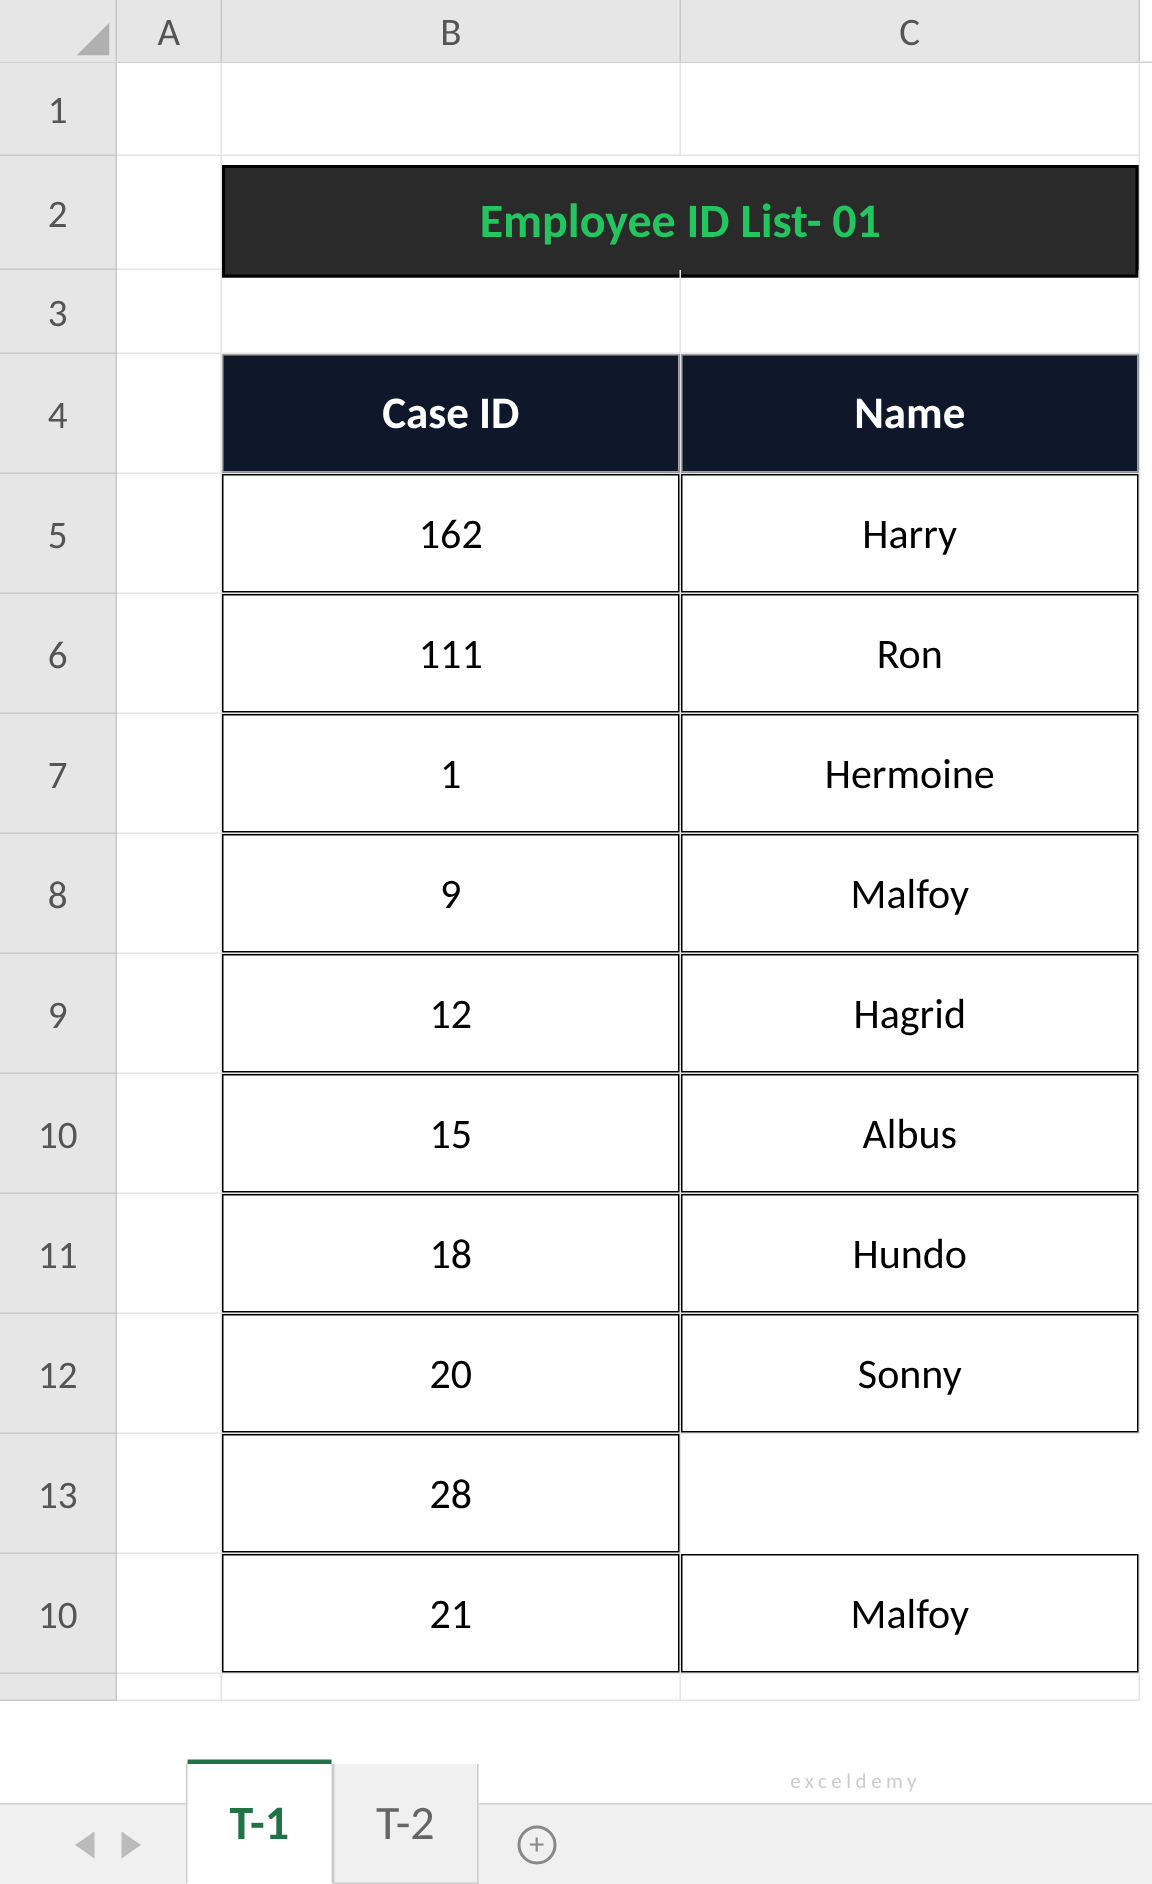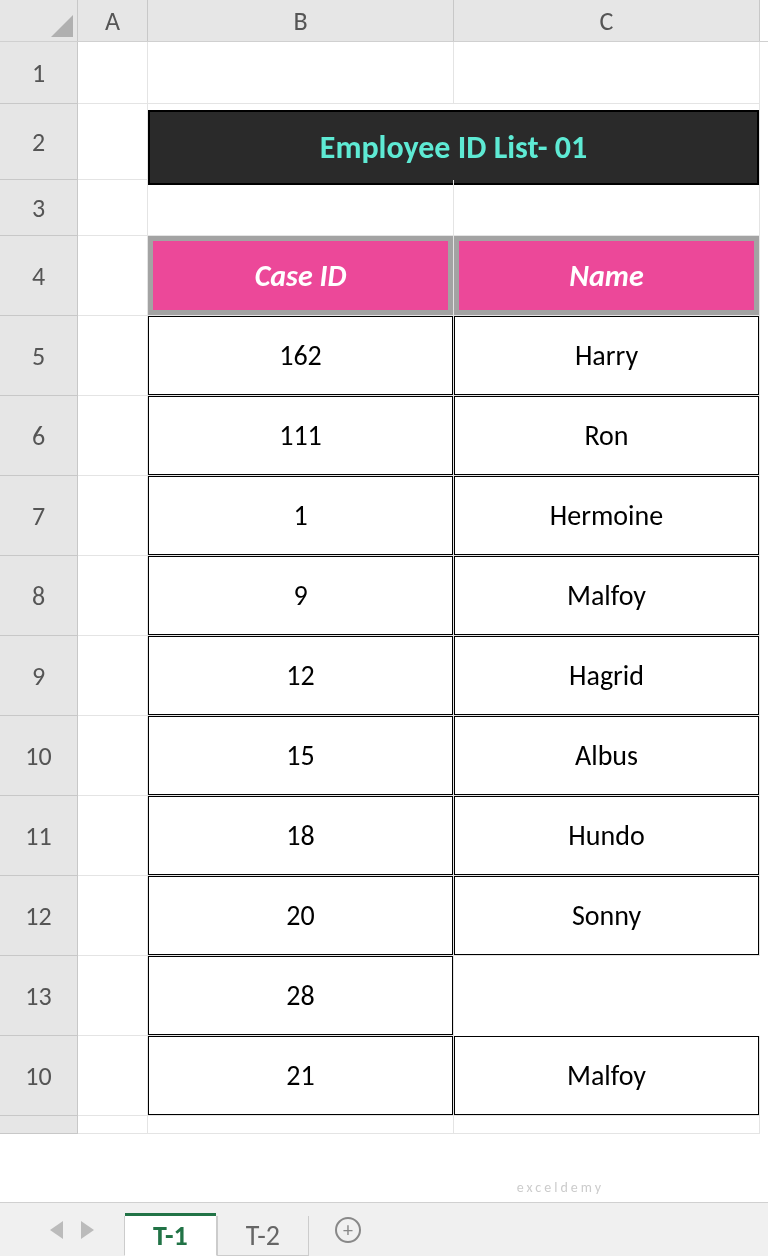--- a/index.html
+++ b/index.html
@@ -81,43 +81,42 @@
   .cell.A { width: 70px; }
   .cell.B { width: 306px; }
   .cell.C { width: 306px; }
   .r1 { height: 62px; }
   .r2 { height: 76px; }
   .r3 { height: 56px; }
   .r-std { height: 80px; }
   .r-last { height: 18px; }
   .title-box {
     background: #2a2a2a;
-    color: #5eead4;
+    color: #22c55e;
     font-weight: bold;
     font-size: 32px;
     width: 100%;
     height: 100%;
     display: flex;
     align-items: center;
     justify-content: center;
     border: 2px solid #000;
     margin-top: 12px;
   }
   .th-box {
-    background: #ec4899;
+    background: #0f172a;
     color: #fff;
     font-weight: bold;
     font-size: 30px;
     width: 100%;
     height: 100%;
     display: flex;
     align-items: center;
     justify-content: center;
-    border: 5px solid #a3a3a3;
-    font-style: italic;
+    border: 1px solid #a3a3a3;
   }
   .td-box {
     background: #fff;
     color: #000;
     font-size: 28px;
     width: 100%;
     height: 100%;
     display: flex;
     align-items: center;
     justify-content: center;
@@ -145,22 +144,22 @@
     border-bottom: 9px solid transparent;
   }
   .nav-left { border-right: 13px solid #bbb; }
   .nav-right { border-left: 13px solid #bbb; }
   .tabs {
     display: flex;
     align-items: flex-end;
     gap: 0;
   }
   .tab {
-    padding: 2px 28px;
-    font-size: 28px;
+    padding: 20px 28px;
+    font-size: 32px;
     border: 1px solid #ccc;
     border-top: none;
     background: #f0f0f0;
     color: #666;
     position: relative;
   }
   .tab.active {
     background: #fff;
     color: #217346;
     font-weight: bold;
@@ -184,21 +183,21 @@
     border-radius: 50%;
     display: flex;
     align-items: center;
     justify-content: center;
     color: #888;
     font-size: 20px;
     line-height: 1;
   }
   .watermark {
     position: absolute;
-    right: 164px;
+    right: 154px;
     bottom: 60px;
     font-size: 14px;
     color: #ccc;
     letter-spacing: 3px;
   }
 </style>
 </head>
 <body>
 
 <div class="sheet-wrap">

